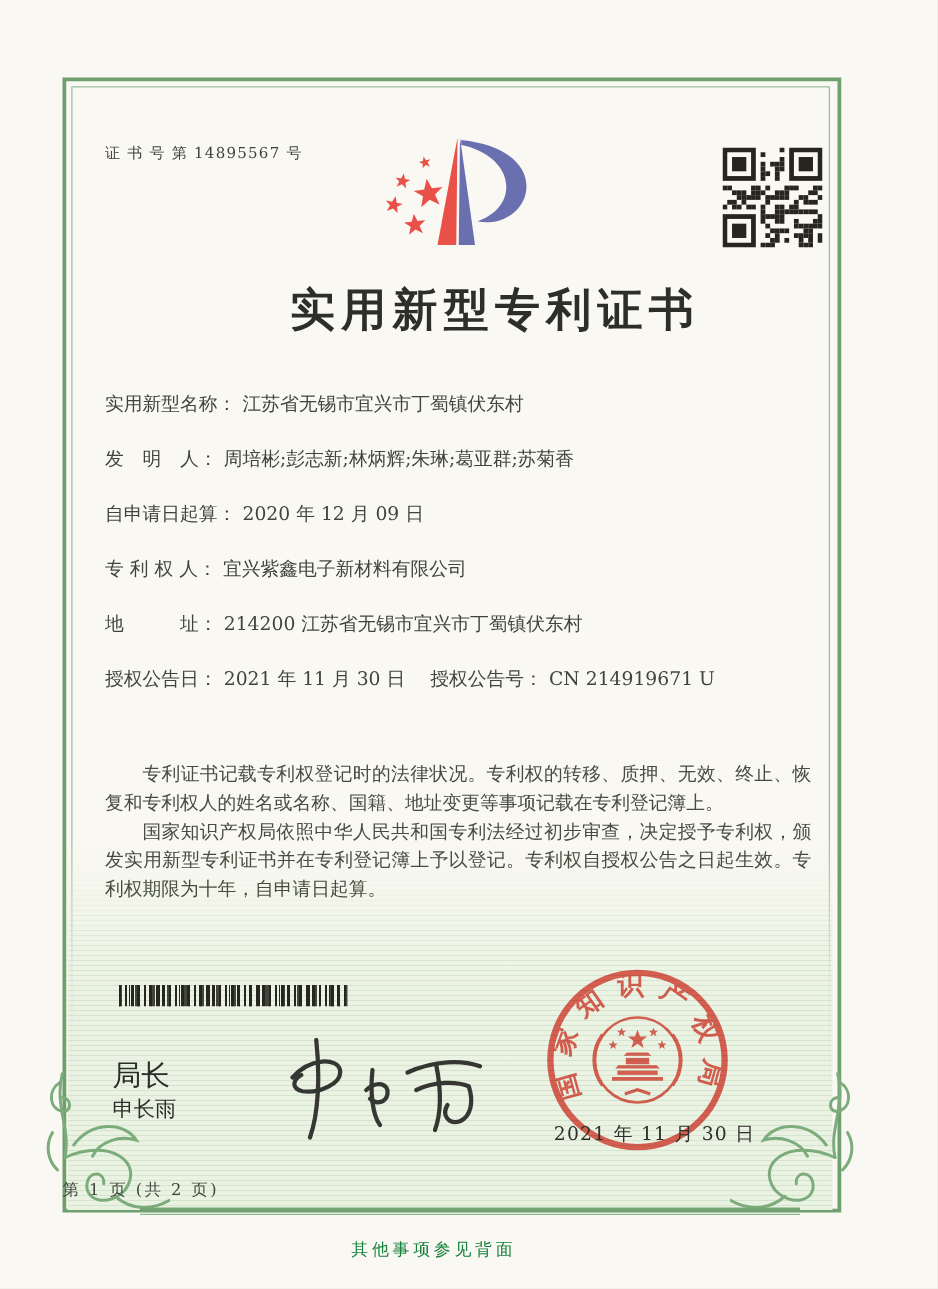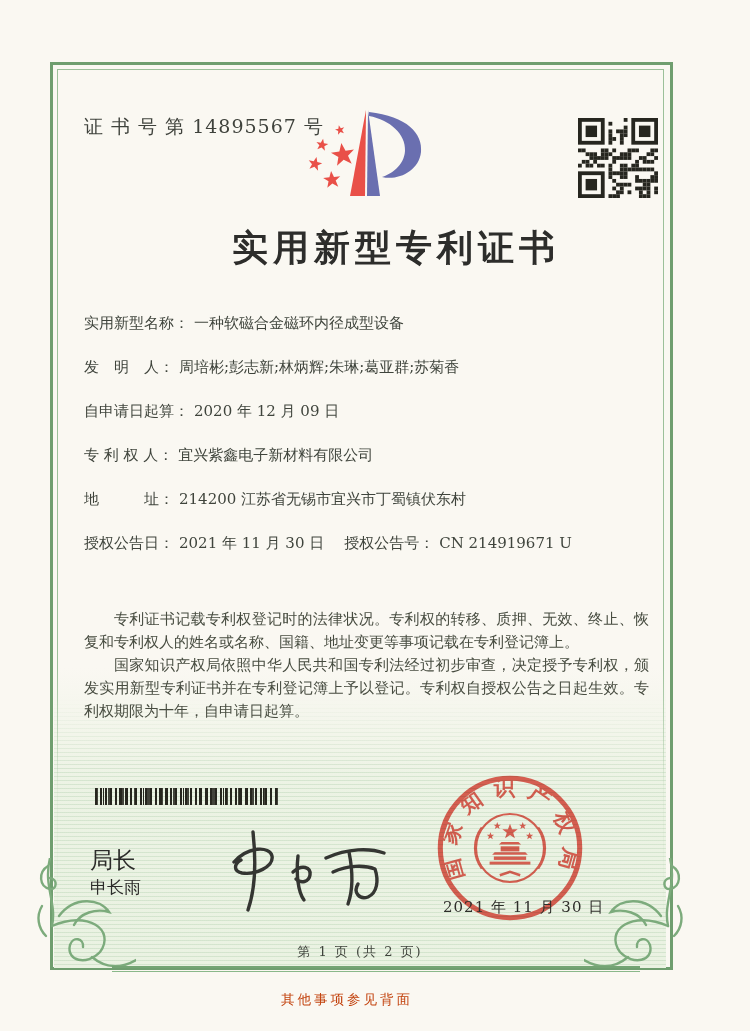--- a/index.html
+++ b/index.html
@@ -12,21 +12,21 @@
   .frame-outer{position:absolute;left:50px;top:62px;width:617px;height:902px;
     border:3px solid #6f9e6f;}
   .frame-inner{position:absolute;left:57px;top:69px;width:605px;height:890px;
     border:1px solid #9cc09a;}
   .gz-base{position:absolute;left:54px;top:668px;width:612px;height:300px;
     background:linear-gradient(180deg,rgba(234,242,226,0) 0,rgba(234,242,226,.9) 120px,#eaf2e2 100%);}
   .gz-stripes{position:absolute;left:54px;top:700px;width:612px;height:268px;
     background:repeating-linear-gradient(180deg,rgba(146,190,146,.25) 0,rgba(146,190,146,.25) 1px,rgba(0,0,0,0) 1px,rgba(0,0,0,0) 4px);
     -webkit-mask-image:linear-gradient(180deg,transparent 0,#000 70px);
     mask-image:linear-gradient(180deg,transparent 0,#000 70px);}
-  .cert-no{position:absolute;left:84px;top:114px;font-size:19px;letter-spacing:1px;color:#3f423c;}
+  .cert-no{position:absolute;left:84px;top:114px;font-size:12px;letter-spacing:1px;color:#3f423c;}
   .logo{position:absolute;left:298px;top:104px;width:150px;height:104px;}
   .qr{position:absolute;left:578px;top:118px;width:80px;height:80px;}
   .title{position:absolute;left:50px;top:224px;width:692px;margin:0;text-align:center;
     font-size:36px;font-weight:700;letter-spacing:5px;color:#2d2d2b;}
   .fields{position:absolute;left:84px;top:314px;width:575px;font-size:15px;color:#3f443c;}
   .frow{height:44px;white-space:nowrap;}
   .fvalue{margin-left:5px;}
   .g2{margin-left:20px;}
   .paras{position:absolute;left:84px;top:608px;width:565px;}
   .paras p{margin:0;text-indent:2em;text-align:justify;font-size:15px;line-height:23px;color:#474c40;}
@@ -41,23 +41,23 @@
     font-family:"DejaVu Sans","Liberation Sans",sans-serif;color:#2c2c2a;}
   .signature{position:absolute;left:198px;top:822px;width:195px;height:90px;}
   .seal{position:absolute;left:425px;top:763px;width:170px;height:170px;
     opacity:.92;mix-blend-mode:multiply;}
   .seal-date{position:absolute;left:443px;top:898px;font-size:15px;letter-spacing:1px;color:#2e2e2a;}
   .corner{position:absolute;width:106px;height:114px;}
   .corner-l{left:30px;top:858px;}
   .corner-r{left:584px;top:858px;transform:scaleX(-1);}
   .bottom-rule{position:absolute;left:112px;top:966px;width:528px;height:3px;
     border-top:2px solid #74a474;border-bottom:1px solid #8ab88a;}
-  .page-info{position:absolute;left:50px;top:943px;width:620px;text-align:center;
+  .page-info{position:absolute;left:50px;top:943px;width:620px;text-align:left;
     font-size:13px;letter-spacing:2px;color:#3f443c;}
-  .back-note{position:absolute;left:281px;top:991px;font-size:13.5px;letter-spacing:3px;color:#c2410c;}
+  .back-note{position:absolute;left:281px;top:991px;font-size:13.5px;letter-spacing:3px;color:#15803d;}
   .defs-holder{position:absolute;width:0;height:0;overflow:hidden;}
 </style>
 </head>
 <body>
 
 <div class="page">
 
   <svg class="defs-holder" aria-hidden="true">
     <defs>
       <path id="star" d="M0,-9 L2.3,-2.9 8.6,-2.9 3.6,1.0 5.5,7.3 0,3.6 -5.5,7.3 -3.6,1.0 -8.6,-2.9 -2.3,-2.9 Z"></path>
@@ -216,21 +216,21 @@
         <rect x="0" y="56" width="28" height="28"></rect>
         <rect fill="#faf8f2" x="4" y="60" width="20" height="20"></rect>
         <rect x="8" y="64" width="12" height="12"></rect>
       </g>
     </svg>
 
   <h1 class="title">实用新型专利证书</h1>
 
   <div class="fields">
     <div class="frow">
-      <span class="flabel">实用新型名称：</span><span class="fvalue">一种软磁合金磁环内径成型设备</span>
+      <span class="flabel">实用新型名称：</span><span class="fvalue">江苏省无锡市宜兴市丁蜀镇伏东村</span>
     </div>
     <div class="frow">
       <span class="flabel">发　明　人：</span><span class="fvalue">周培彬;彭志新;林炳辉;朱琳;葛亚群;苏菊香</span>
     </div>
     <div class="frow">
       <span class="flabel">自申请日起算：</span><span class="fvalue">2020 年 12 月 09 日</span>
     </div>
     <div class="frow">
       <span class="flabel">专 利 权 人：</span><span class="fvalue">宜兴紫鑫电子新材料有限公司</span>
     </div>

